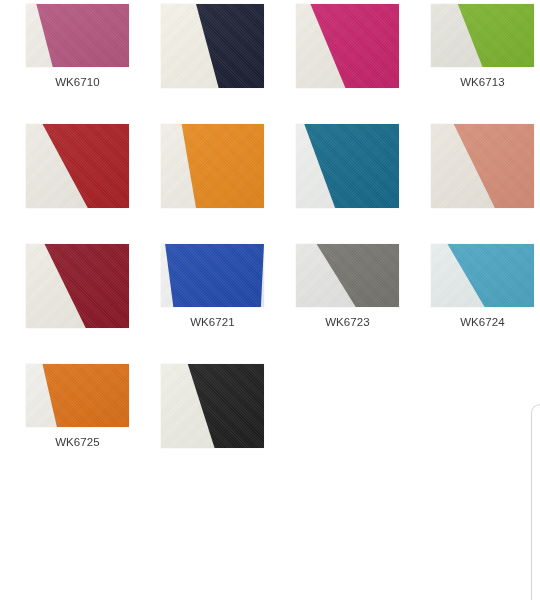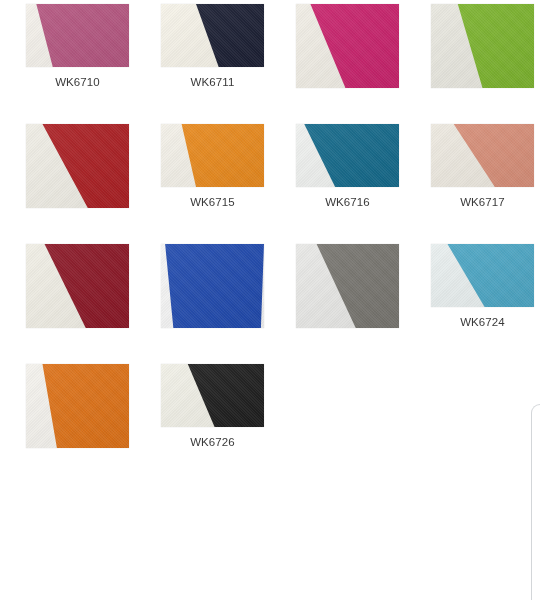--- a/index.html
+++ b/index.html
@@ -131,118 +131,117 @@
       </div>
       <div class="swatch-label">WK6710</div>
     </div>
     <div class="swatch-cell">
       <div class="swatch-img">
         <div class="backing" style="background: rgb(245, 242, 232);"></div>
         <div class="fabric" style="background: rgb(27, 31, 51); clip-path: polygon(34% 0%, 100% 0%, 100% 100%, 56% 100%);"></div>
         <div class="texture"></div>
         <div class="photo-soft"></div>
       </div>
-      <div class="swatch-label">WK6711</div>
     </div>
     <div class="swatch-cell">
       <div class="swatch-img">
         <div class="backing" style="background: rgb(239, 236, 228);"></div>
         <div class="fabric" style="background: rgb(200, 34, 107); clip-path: polygon(14% 0%, 100% 0%, 100% 100%, 48% 100%);"></div>
         <div class="texture"></div>
         <div class="photo-soft"></div>
       </div>
     </div>
     <div class="swatch-cell">
       <div class="swatch-img">
         <div class="backing" style="background: rgb(231, 230, 222);"></div>
         <div class="fabric" style="background: rgb(124, 179, 46); clip-path: polygon(26% 0%, 100% 0%, 100% 100%, 50% 100%);"></div>
         <div class="texture"></div>
         <div class="photo-soft"></div>
       </div>
+      <div class="swatch-label">WK6713</div>
     </div>
     <div class="swatch-cell">
       <div class="swatch-img">
         <div class="backing" style="background: rgb(238, 236, 228);"></div>
         <div class="fabric" style="background: rgb(171, 31, 35); clip-path: polygon(16% 0%, 100% 0%, 100% 100%, 60% 100%);"></div>
         <div class="texture"></div>
         <div class="photo-soft"></div>
       </div>
     </div>
     <div class="swatch-cell">
       <div class="swatch-img">
         <div class="backing" style="background: rgb(242, 239, 231);"></div>
         <div class="fabric" style="background: rgb(232, 137, 29); clip-path: polygon(20% 0%, 100% 0%, 100% 100%, 34% 100%);"></div>
         <div class="texture"></div>
         <div class="photo-soft"></div>
       </div>
-      <div class="swatch-label">WK6715</div>
     </div>
     <div class="swatch-cell">
       <div class="swatch-img">
         <div class="backing" style="background: rgb(238, 240, 238);"></div>
         <div class="fabric" style="background: rgb(20, 105, 138); clip-path: polygon(8% 0%, 100% 0%, 100% 100%, 38% 100%);"></div>
         <div class="texture"></div>
         <div class="photo-soft"></div>
       </div>
-      <div class="swatch-label">WK6716</div>
     </div>
     <div class="swatch-cell">
       <div class="swatch-img">
         <div class="backing" style="background: rgb(236, 232, 223);"></div>
         <div class="fabric" style="background: rgb(215, 142, 120); clip-path: polygon(22% 0%, 100% 0%, 100% 100%, 62% 100%);"></div>
         <div class="texture"></div>
         <div class="photo-soft"></div>
       </div>
-      <div class="swatch-label">WK6717</div>
     </div>
     <div class="swatch-cell">
       <div class="swatch-img">
         <div class="backing" style="background: rgb(239, 237, 228);"></div>
         <div class="fabric" style="background: rgb(139, 23, 38); clip-path: polygon(18% 0%, 100% 0%, 100% 100%, 58% 100%);"></div>
         <div class="texture"></div>
         <div class="photo-soft"></div>
       </div>
     </div>
     <div class="swatch-cell">
       <div class="swatch-img">
         <div class="backing" style="background: rgb(244, 244, 244);"></div>
         <div class="fabric" style="background: rgb(32, 73, 173); clip-path: polygon(4% 0%, 100% 0%, 97% 100%, 12% 100%);"></div>
         <div class="texture"></div>
         <div class="photo-soft"></div>
       </div>
+      <div class="swatch-label">WK6721</div>
     </div>
     <div class="swatch-cell">
       <div class="swatch-img">
         <div class="backing" style="background: rgb(231, 231, 229);"></div>
         <div class="fabric" style="background: rgb(119, 117, 111); clip-path: polygon(20% 0%, 100% 0%, 100% 100%, 58% 100%);"></div>
         <div class="texture"></div>
         <div class="photo-soft"></div>
       </div>
+      <div class="swatch-label">WK6723</div>
     </div>
     <div class="swatch-cell">
       <div class="swatch-img">
         <div class="backing" style="background: rgb(232, 238, 238);"></div>
         <div class="fabric" style="background: rgb(76, 166, 196); clip-path: polygon(16% 0%, 100% 0%, 100% 100%, 52% 100%);"></div>
         <div class="texture"></div>
         <div class="photo-soft"></div>
       </div>
       <div class="swatch-label">WK6724</div>
     </div>
     <div class="swatch-cell">
       <div class="swatch-img">
         <div class="backing" style="background: rgb(243, 241, 236);"></div>
         <div class="fabric" style="background: rgb(221, 113, 23); clip-path: polygon(16% 0%, 100% 0%, 100% 100%, 30% 100%);"></div>
         <div class="texture"></div>
         <div class="photo-soft"></div>
       </div>
+      <div class="swatch-label">WK6725</div>
     </div>
     <div class="swatch-cell">
       <div class="swatch-img">
         <div class="backing" style="background: rgb(240, 239, 230);"></div>
         <div class="fabric" style="background: rgb(30, 30, 30); clip-path: polygon(26% 0%, 100% 0%, 100% 100%, 52% 100%);"></div>
         <div class="texture"></div>
         <div class="photo-soft"></div>
       </div>
-      <div class="swatch-label">WK6726</div>
     </div>
   </div>
 
 <div id="right-panel-edge"></div>
 
 </body></html>

